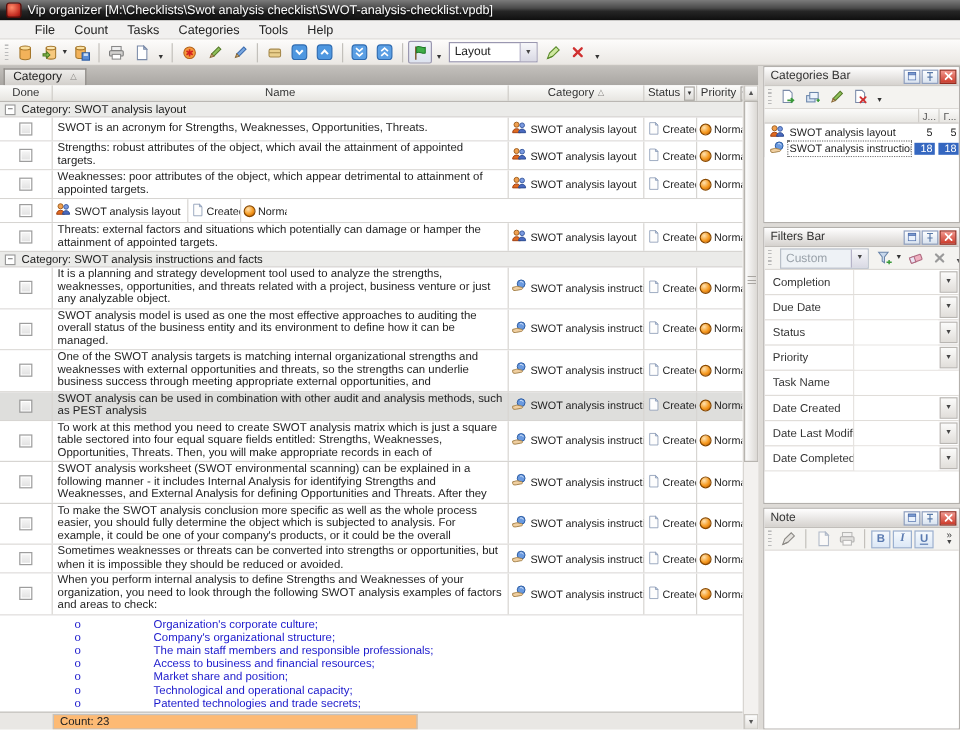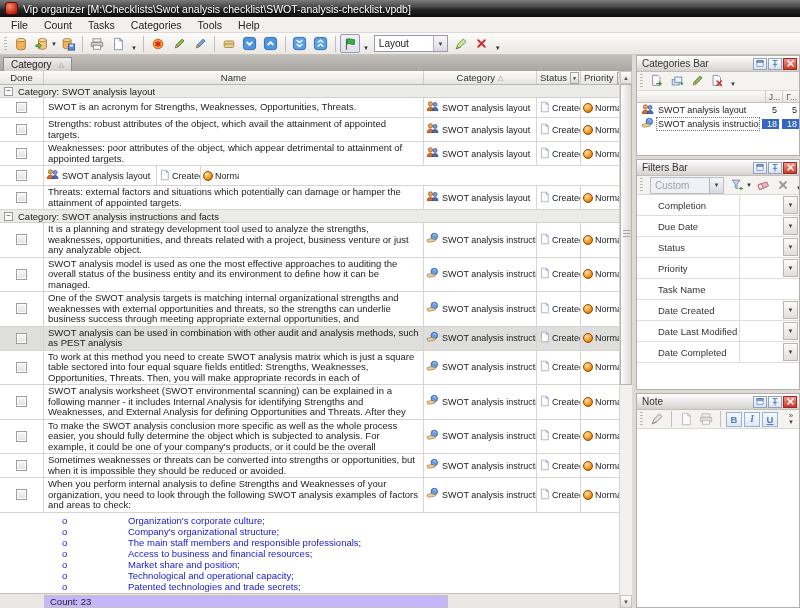--- a/index.html
+++ b/index.html
@@ -1,21 +1,21 @@
 <!DOCTYPE html>
 <html><head>
 <meta charset="utf-8">
 <style>
 *{box-sizing:border-box;margin:0;padding:0}
 html,body{width:800px;height:608px;overflow:hidden}
 body{font-family:"Liberation Sans",sans-serif;font-size:10px;color:#222;background:#e8e5e1}
 .titlebar{height:17px;background:linear-gradient(#7b7b7b,#4a4a4a 40%,#262626 55%,#0e0e0e);display:flex;align-items:center;padding:0 5px;gap:5px}
 .title{color:#fff;font-size:10.5px;white-space:nowrap;overflow:hidden;text-shadow:0 1px 2px #000}
 .appicon{width:13px;height:13px;border-radius:3px;background:radial-gradient(circle at 35% 30%,#ff8a6a,#c0281e 70%,#7a1410);border:1px solid #5a0e0a;flex:none}
-.menubar{height:16px;background:#f1f0ef;border-bottom:1px solid #dbd9d6;display:flex;align-items:center;padding-left:3px}
+.menubar{height:16px;background:#f1f0ef;border-bottom:1px solid #dbd9d6;display:flex;align-items:center;padding-left:21px}
 .menu-item{padding:1px 8px;font-size:10.5px;cursor:default}
 .toolbar{height:22px;background:linear-gradient(#fdfcfb,#eae7e3);border-bottom:1px solid #c7c4bf;display:flex;align-items:center;padding:0 4px;gap:1px}
 .tgrip{width:3px;height:14px;margin-right:3px;background:repeating-linear-gradient(#bbb 0 1px,transparent 1px 3px);flex:none}
 .tbtn{width:20px;height:19px;display:flex;align-items:center;justify-content:center;border-radius:2px;border:1px solid transparent;flex:none}
 .tbtn.pressed{border:1px solid #9a97b0;background:linear-gradient(#eef1f8,#dde3f0)}
 .tsep{width:1px;height:16px;background:#c3c0bb;margin:0 3px;flex:none}
 .tovf{font-size:6px;color:#333;align-self:flex-end;padding:0 2px 3px;flex:none}
 .dropmark{font-size:6px;color:#333;margin-left:-2px;align-self:center}
 .combo{width:74px;height:17px;background:#fff;border:1px solid #9a97b0;display:flex;align-items:center;font-size:10px;padding-left:4px;margin:0 2px;flex:none}
 .combo .cbtn{margin-left:auto;width:14px;height:15px;background:linear-gradient(#f7f7fa,#d9d9e4);border-left:1px solid #b5b2c8;display:flex;align-items:center;justify-content:center;font-size:6px;color:#444}
@@ -44,46 +44,46 @@
 .cell.catc{gap:3px;padding-left:2px;font-size:9px;white-space:nowrap;overflow:hidden}
 .cell.catc svg,.cell.statusc svg{flex:none}
 .cell.statusc{gap:2px;padding-left:2px;font-size:9px;white-space:nowrap;overflow:hidden}
 .cell.pric{gap:2px;padding-left:2px;font-size:9px;border-right:none;white-space:nowrap;overflow:hidden}
 .orb{width:10px;height:10px;border-radius:50%;background:radial-gradient(circle at 35% 30%,#ffe2b0,#f5991f 55%,#b85400);border:1px solid #8a4a00;flex:none}
 .sub-row{border-bottom:1px solid #d7d5d2;padding:2px 0 3px;background:#fff}
 .sub-item{display:flex;font-size:9.5px;line-height:11px;color:#1a18cc}
 .sub-item .bullet{margin-left:62px;width:10px;flex:none}
 .sub-item .subtext{margin-left:56px}
 .countbar{height:15px;background:#e9e7e4;border-top:1px solid #c4c1bd;display:flex;align-items:center;flex:none}
-.countbox{margin-left:44px;width:404px;height:13px;background:#c4b5fd;border:1px solid #c5c2be;display:flex;align-items:flex-start;padding-left:5px;font-size:9.5px;color:#222}
+.countbox{margin-left:44px;width:304px;height:13px;background:#fdba74;border:1px solid #c5c2be;display:flex;align-items:flex-start;padding-left:5px;font-size:9.5px;color:#222}
 .vscroll{width:13px;background:#f3f1ef;border-left:1px solid #d8d5d1;display:flex;flex-direction:column;align-items:stretch;flex:none}
 .sarr{height:13px;display:flex;align-items:center;justify-content:center;font-size:6px;color:#555;background:linear-gradient(#fdfdfd,#e2dfdb);border:1px solid #c9c6c1;flex:none}
 .sarr.bottom{margin-top:auto}
 .sthumb{height:56%;background:linear-gradient(90deg,#fdfdfd,#dbd8d4);border:1px solid #b7b4af;display:flex;align-items:center;justify-content:center}
 .grip{width:7px;height:8px;background:repeating-linear-gradient(#a8a5a1 0 1px,transparent 1px 3px)}
 .splitter{width:4px;background:#dedbd7;flex:none}
 .right-pane{flex:1;display:flex;flex-direction:column;background:#dedbd7;gap:3px;min-width:0}
 .panel{display:flex;flex-direction:column;background:#fff;border:1px solid #b3b0ac;overflow:hidden}
-.panel.cat{height:101px;flex:none}.panel.filt{height:231px;flex:none}.panel.note{flex:1}
+.panel.cat{height:131px;flex:none}.panel.filt{height:231px;flex:none}.panel.note{flex:1}
 .phead{height:16px;background:linear-gradient(#ffffff,#d5d2ce);border-bottom:1px solid #c1beba;display:flex;align-items:center;padding:0 2px 0 5px;font-size:10px;color:#333;flex:none}
 .pbtns{margin-left:auto;display:flex;gap:1px}
 .pbtn{width:14px;height:12px;border:1px solid #8fa0c0;background:linear-gradient(#fdfeff,#d9e3f0);display:flex;align-items:center;justify-content:center}
 .pbtn.close{background:linear-gradient(#f2988f,#cc3a2a);border-color:#952a1e}
 .ptool{height:19px;background:#f4f3f0;border-bottom:1px solid #dcd9d5;display:flex;align-items:center;padding:0 3px;gap:2px;flex:none}
 .ptool .tbtn{width:18px;height:17px}
 .colhead{height:12px;display:flex;background:linear-gradient(#fbfbfa,#e7e5e1);border-bottom:1px solid #c5c2be;font-size:8.5px;color:#555;flex:none}
 .colhead .cn{flex:1}
 .colhead .cnum{width:17px;border-left:1px solid #d0cdc9;display:flex;align-items:center;justify-content:flex-end;padding-right:2px}
 .citem{height:14px;display:flex;align-items:center;font-size:9px;padding-left:4px;gap:3px}
 .citem .clabel{flex:1;white-space:nowrap;overflow:hidden;padding:1px 1px}
 .citem.selected .clabel{outline:1px dotted #777}
 .citem .num{width:17px;text-align:right;padding-right:2px;flex:none}
 .citem .num.sel{background:#3567c0;color:#fff}
 .frow{height:21px;display:flex;border-bottom:1px solid #e0ddd9;align-items:stretch}
-.flabel{width:103px;display:flex;align-items:center;padding-left:21px;font-size:9.5px;color:#333;border-right:1px solid #e0ddd9;white-space:nowrap;overflow:hidden;flex:none}
+.flabel{width:75px;display:flex;align-items:center;padding-left:7px;font-size:9.5px;color:#333;border-right:1px solid #e0ddd9;white-space:nowrap;overflow:hidden;flex:none}
 .fval{flex:1;background:#fff}
 .fdrop{width:15px;margin:1px;border:1px solid #b9b6b2;background:linear-gradient(#fbfbfa,#e1deda);display:flex;align-items:center;justify-content:center;font-size:6px;color:#444;flex:none}
 .fmtbtn{width:16px;height:15px;border:1px solid #9ab0d0;background:linear-gradient(#f5f9fd,#dce8f6);color:#5a7ab0;font-size:9.5px;display:flex;align-items:center;justify-content:center;font-weight:bold}
 .fmtbtn.i{font-style:italic;font-family:"Liberation Serif",serif}
 .fmtbtn.u{text-decoration:underline}
 .ptovf{margin-left:auto;display:flex;flex-direction:column;align-items:center;line-height:7px;font-size:8px;color:#444;padding-right:2px}
 .ptovf .sm{font-size:6px}
 .notebody{flex:1;background:#fff}
 .fillrows{flex:1;background:#fff}
 </style>

